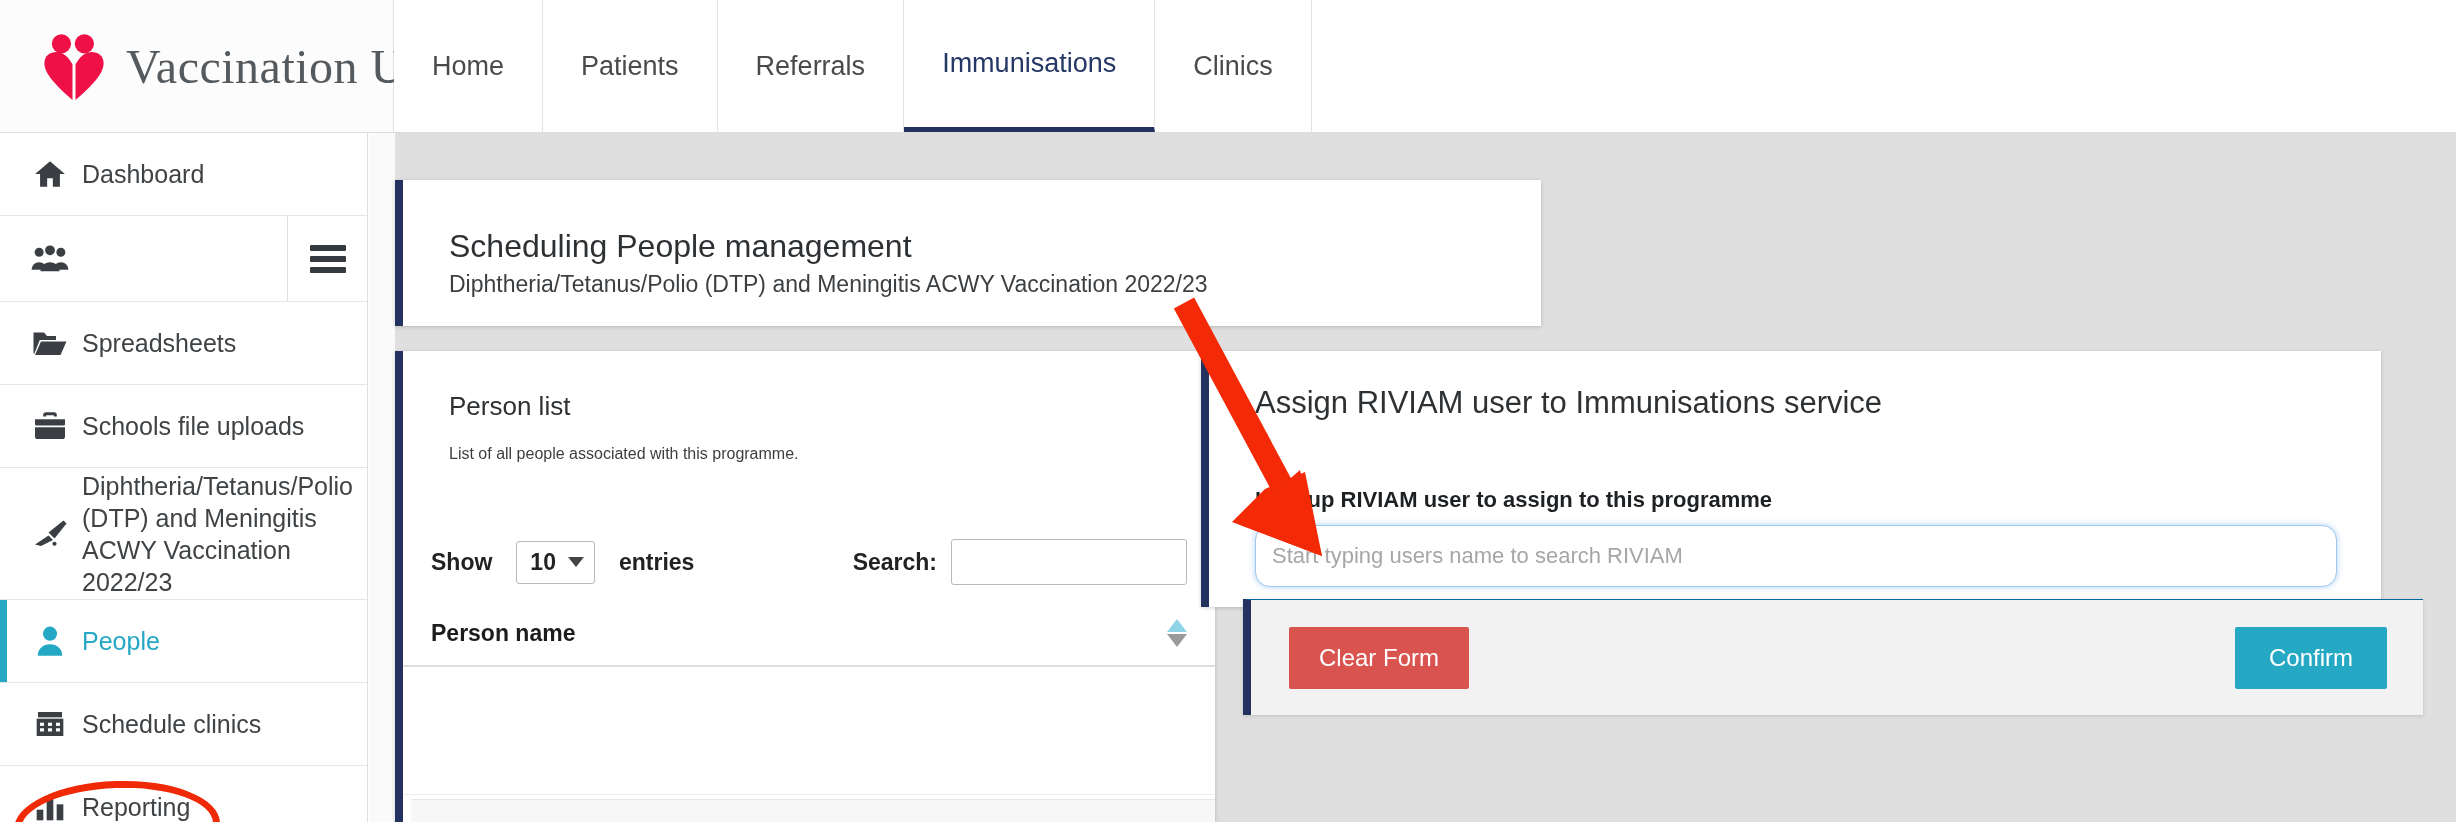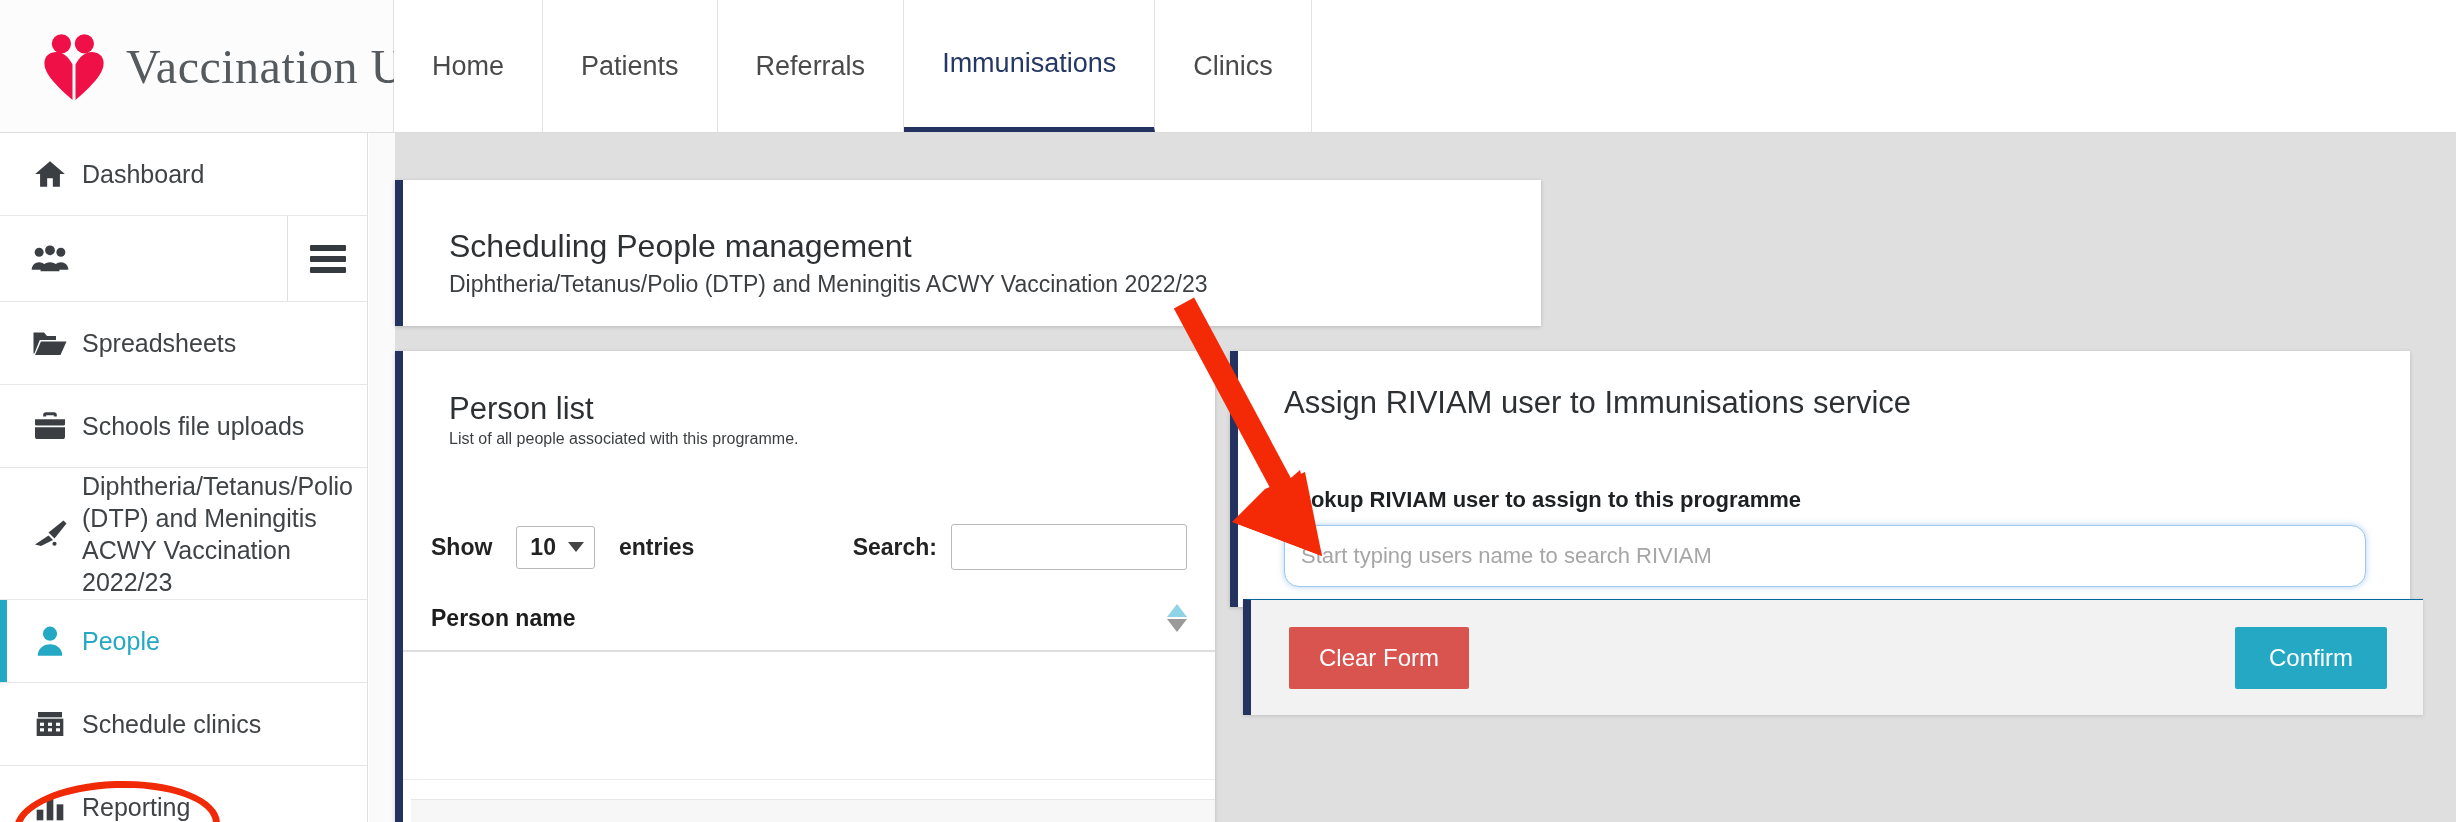--- a/index.html
+++ b/index.html
@@ -137,21 +137,21 @@
   .ch-sub { font-size: 23px; color: #3c3f42; }
 
   
   .card-person {
     position: absolute; left: 26px; top: 218px;
     width: 820px; height: 500px;
     padding: 40px 0 0 0;
     overflow: hidden;
   }
   .pl-inner { padding: 0 42px 0 46px; }
-  .pl-title { font-size: 31px; color: #2e3134; margin-bottom: 3px; }
+  .pl-title { font-size: 26px; color: #2e3134; margin-bottom: 23px; }
   .pl-sub { font-size: 16px; color: #3c3f42; }
 
   .pl-controls {
     display: flex; align-items: center; justify-content: space-between;
     margin-top: 76px;
     padding: 0 28px 0 28px;
   }
   .showbox { display: flex; align-items: center; font-size: 23px; font-weight: bold; color: #222; gap: 16px; }
   .showbox .sel {
     margin: 0 8px;
@@ -184,21 +184,21 @@
   .sort-dn { width: 0; height: 0; border-left: 10px solid transparent; border-right: 10px solid transparent; border-top: 13px solid #9a9a9a; margin-top: 2px; }
   .pl-body { height: 128px; border-bottom: 1px solid #ededed; }
   .pl-footer {
     position: absolute; left: 8px; bottom: 0;
     width: 812px; height: 52px;
     background: #f7f7f7; border-top: 1px solid #e7e7e7;
   }
 
   
   .card-assign {
-    position: absolute; left: 861px; top: 218px;
+    position: absolute; left: 832px; top: 218px;
     width: 1180px; height: 256px;
     padding: 0;
   }
   .ca-inner { padding: 34px 44px 0 46px; }
   .ca-title { font-size: 31px; color: #2e3134; font-weight: 400; }
   .ca-fieldlabel {
     font-size: 22px; font-weight: bold; color: #1e2124;
     margin-top: 66px; margin-bottom: 12px;
   }
   .ca-input {

